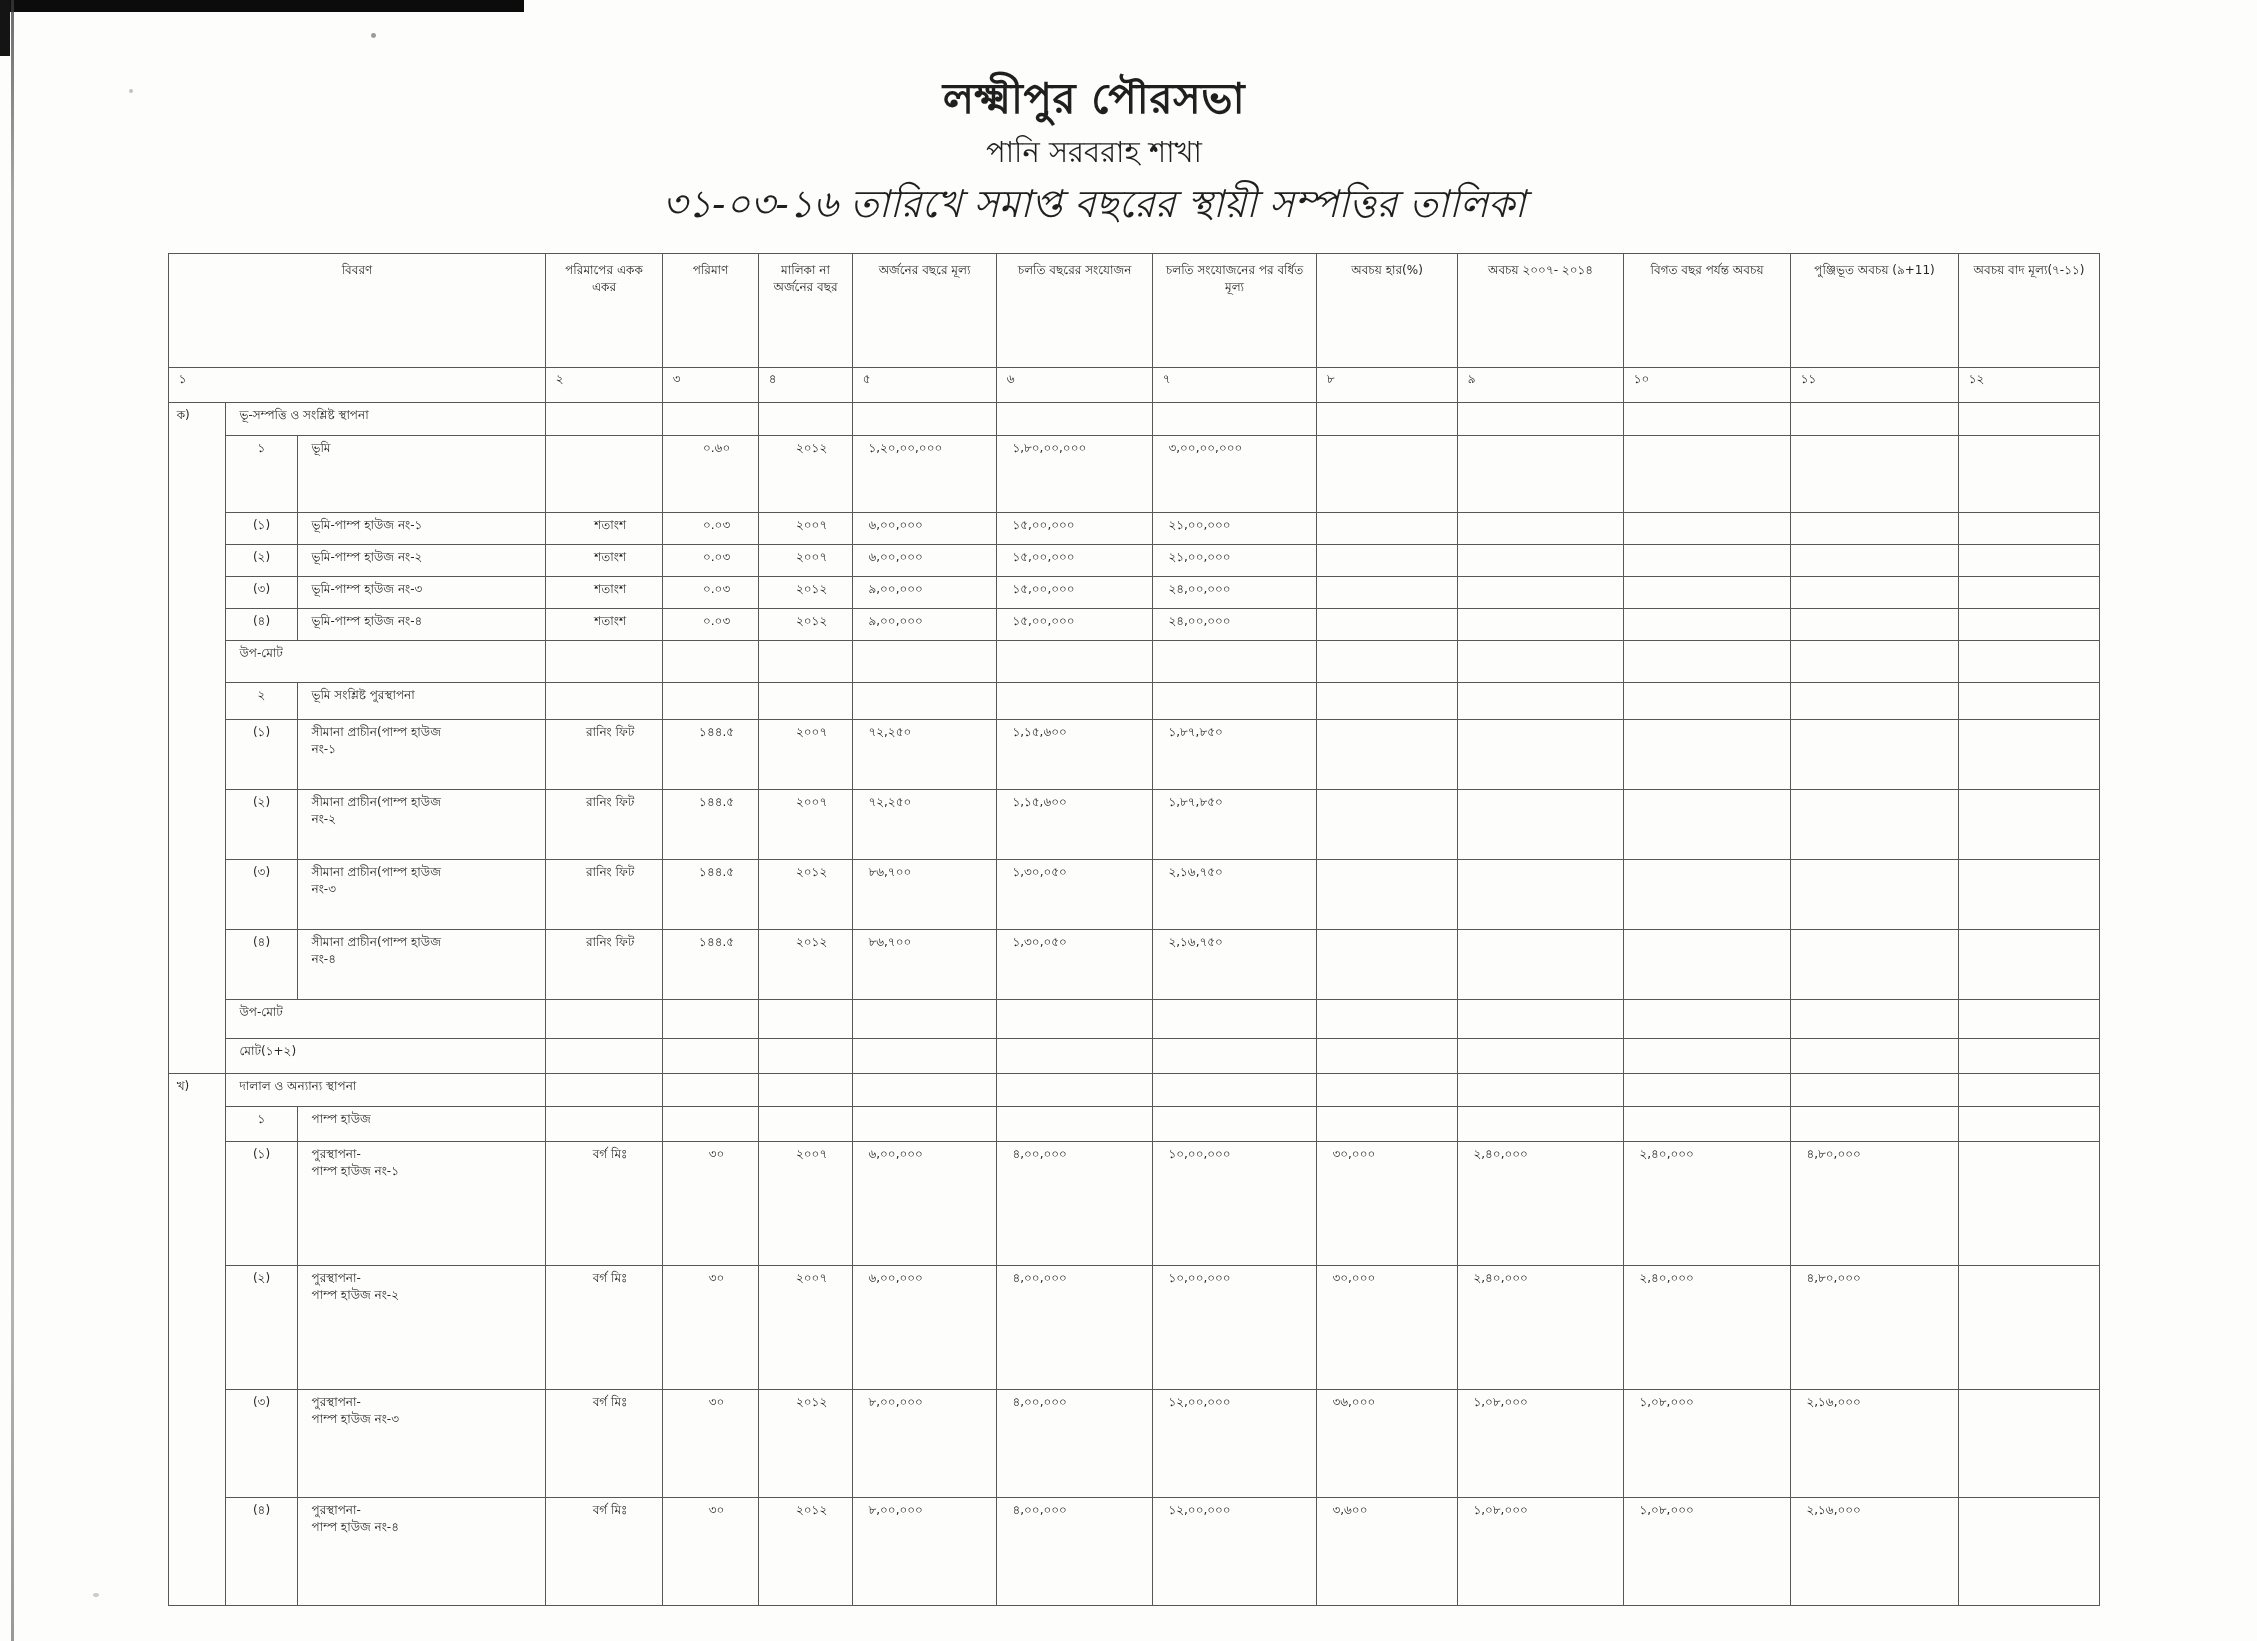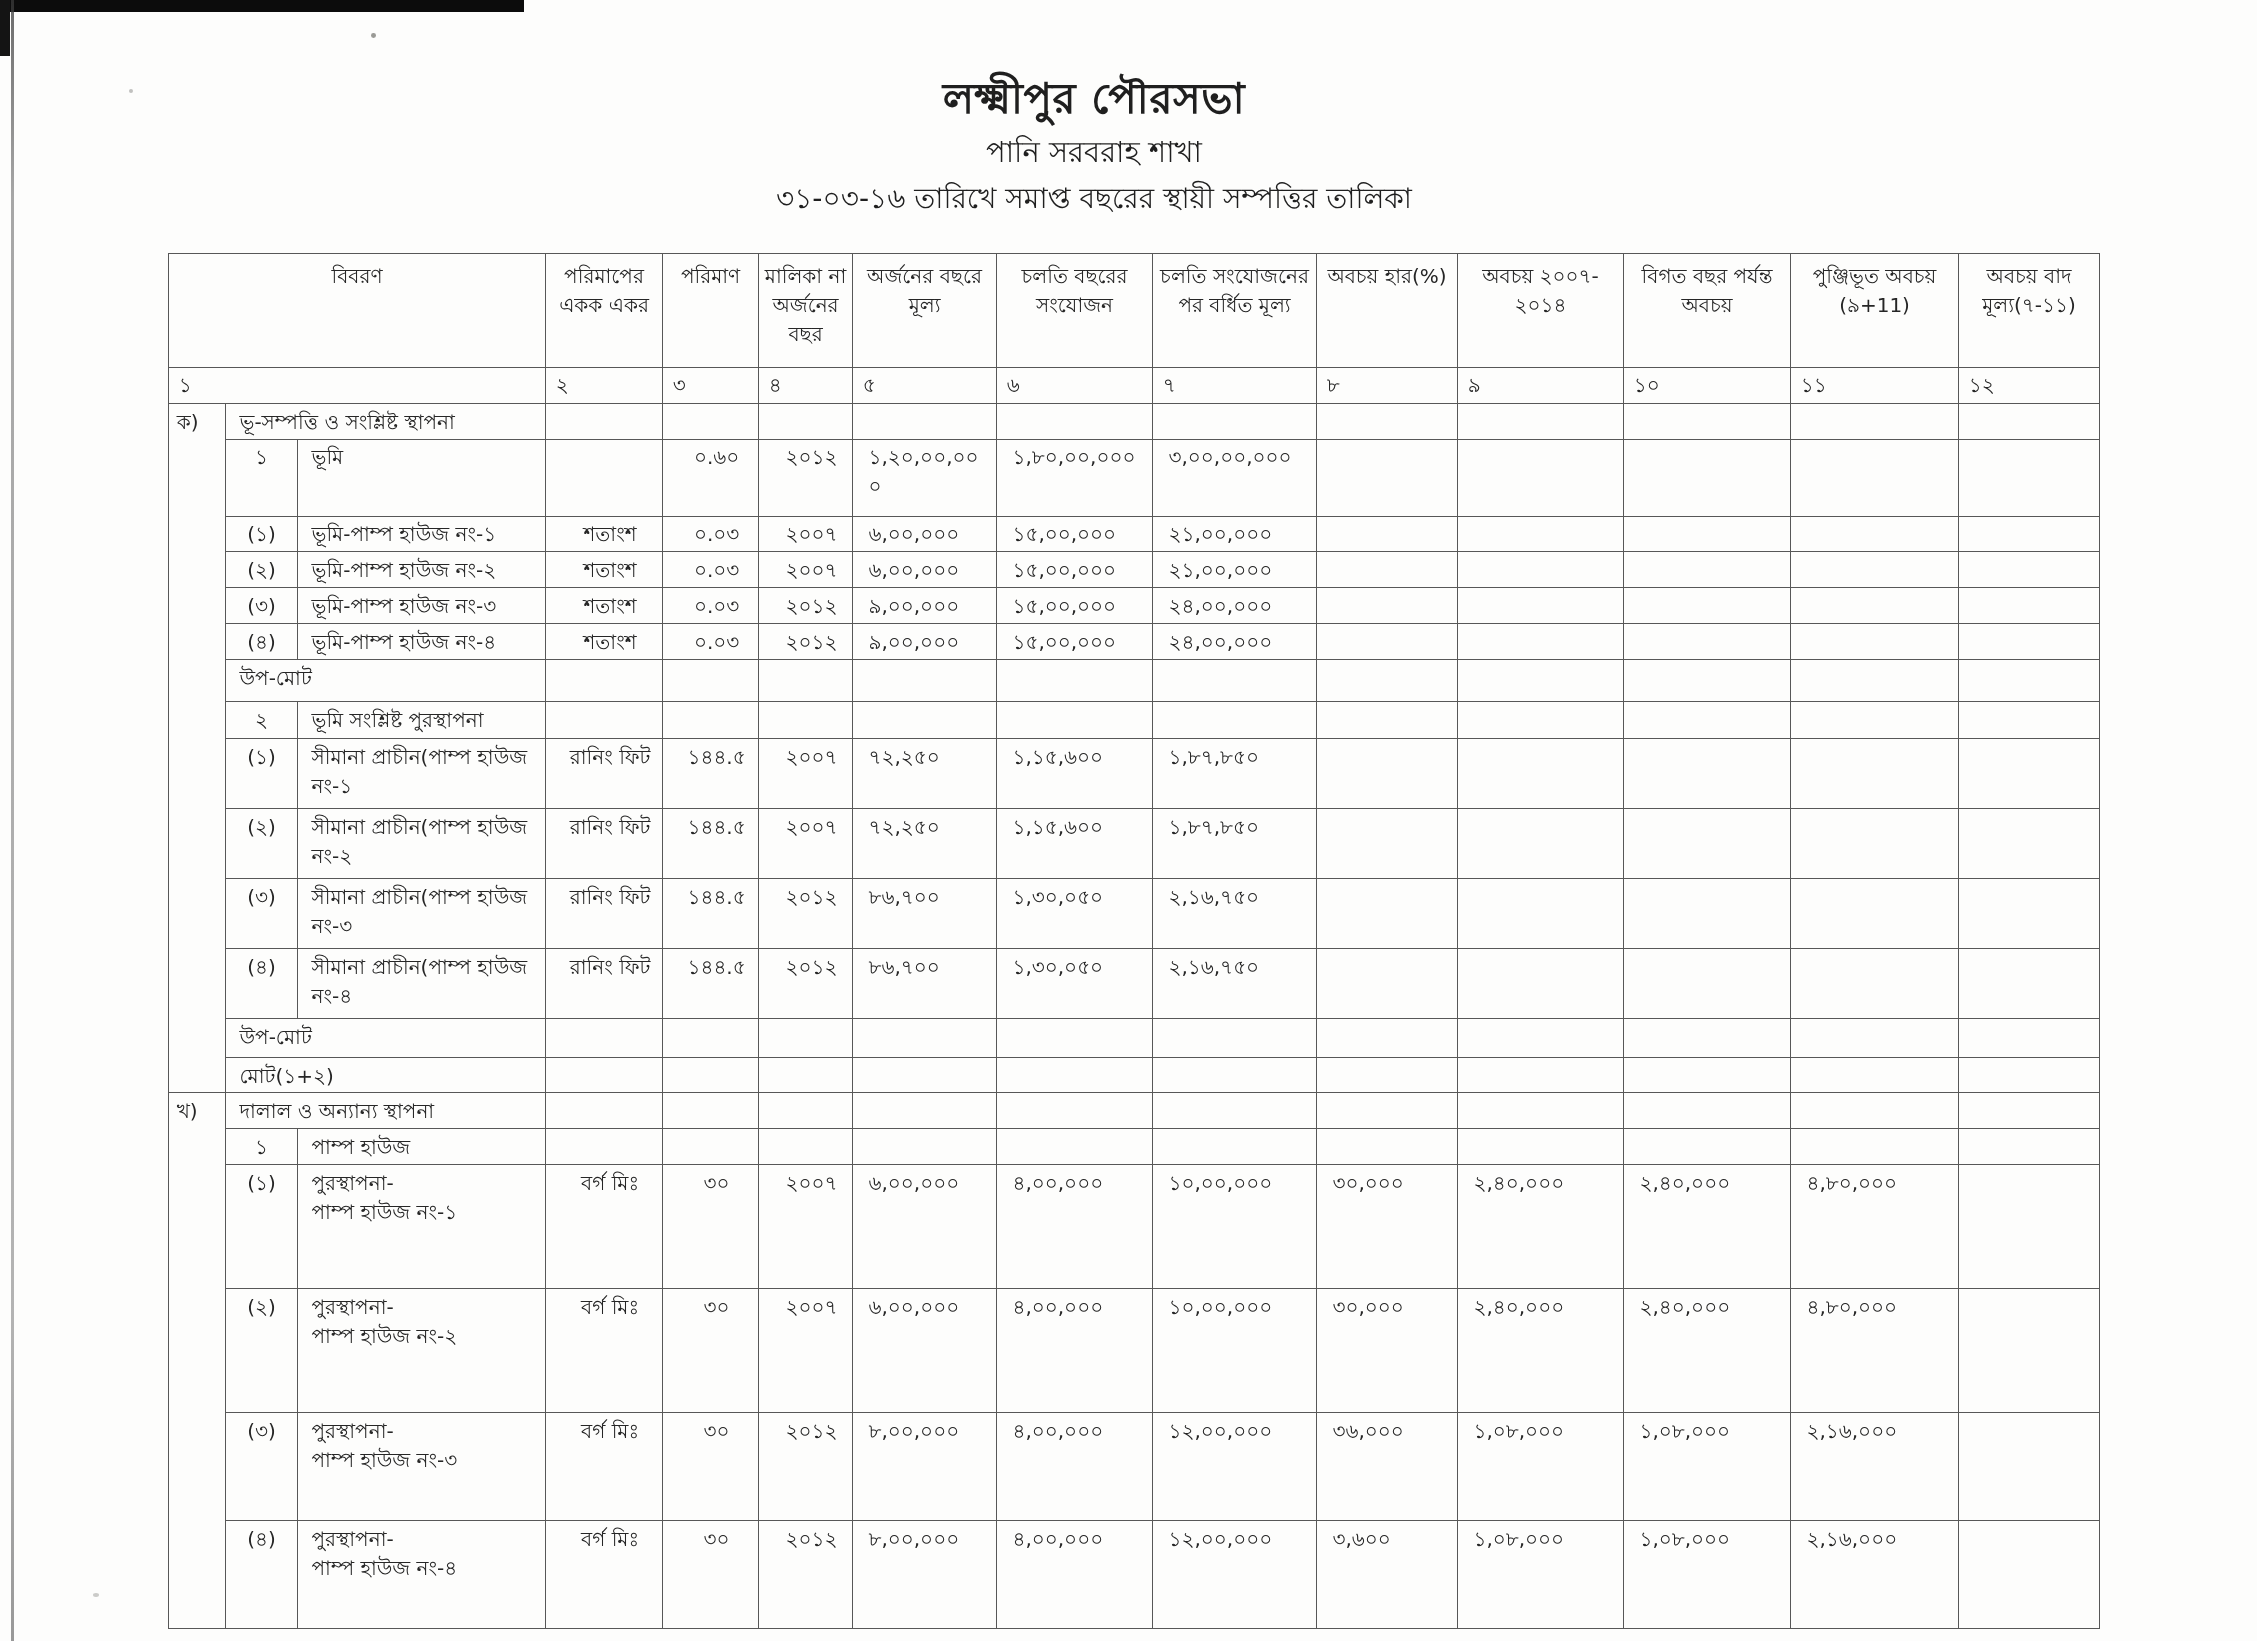--- a/index.html
+++ b/index.html
@@ -19,27 +19,27 @@
     background:linear-gradient(#3a3a3a,#8a8a8a 12%,#9b9b9b 80%,#777);opacity:.75;}
   .speck{position:absolute;border-radius:50%;background:#9a9a96;}
   .speck.s1{left:371px;top:33px;width:4.8px;height:4.8px;}
   .speck.s2{left:129px;top:89px;width:3.9px;height:3.9px;opacity:.6;}
   .speck.s3{left:93px;top:1593px;width:5.8px;height:3.9px;opacity:.5;}
 
   
   .titles{position:absolute;left:0;top:73px;width:2188px;text-align:center;}
   .t1{font-size:42px;line-height:52px;font-weight:700;letter-spacing:0.5px;}
   .t2{font-size:29px;line-height:39px;margin-top:7.7px;}
-  .t3{font-size:28px;line-height:41px;margin-top:6px;}
+  .t3{font-size:38px;line-height:41px;margin-top:12px;font-style:italic;}
 
   
   table.assets{
     position:absolute;left:168px;top:253px;width:1931px;
     border-collapse:collapse;table-layout:fixed;
-    font-size:20px;line-height:1.45;color:#262626;
+    font-size:12px;line-height:1.45;color:#262626;
   }
   table.assets th,table.assets td{
     border:1px solid #575757;
     vertical-align:top;
     overflow:hidden;
   }
   table.assets{border:1.9px solid #3d3d3d;}
   th.hcell{font-weight:400;text-align:center;padding:7.7px 5.8px 3.9px 5.8px;}
   td.ncell{text-align:left;padding:2.9px 3.9px 2.9px 9.7px;}
   td.letter{text-align:left;padding:3.9px 1.9px 1.9px 7.7px;}

